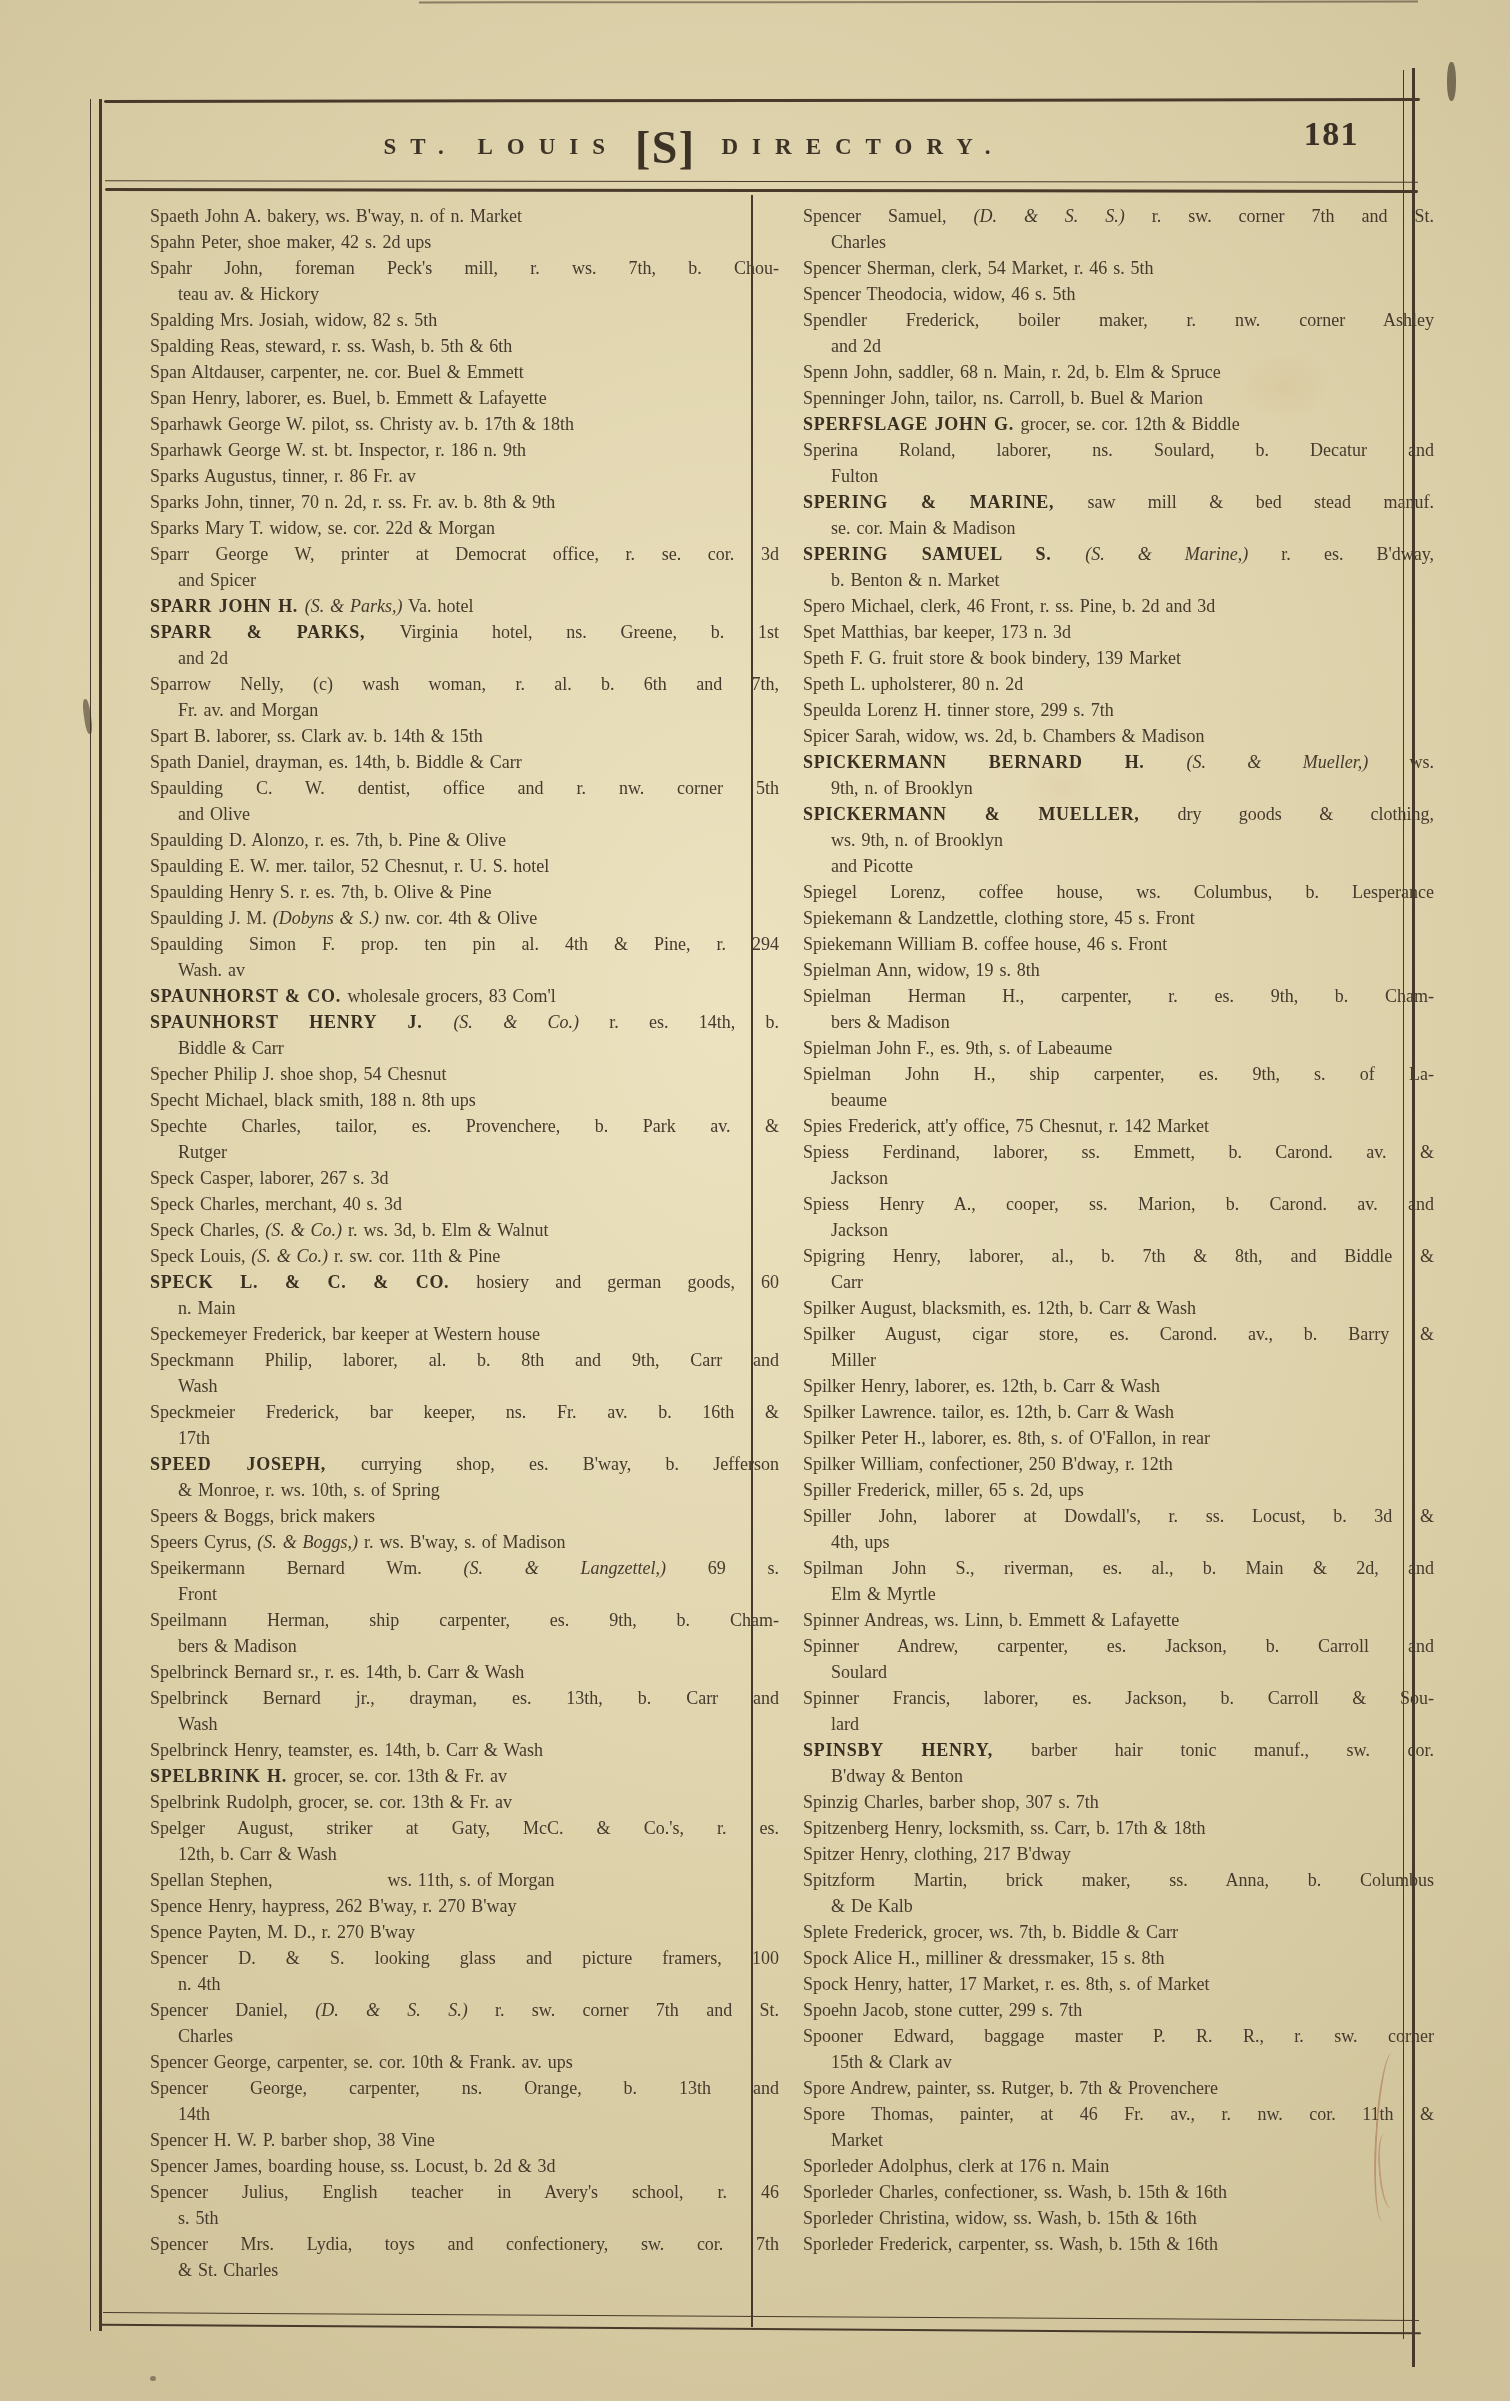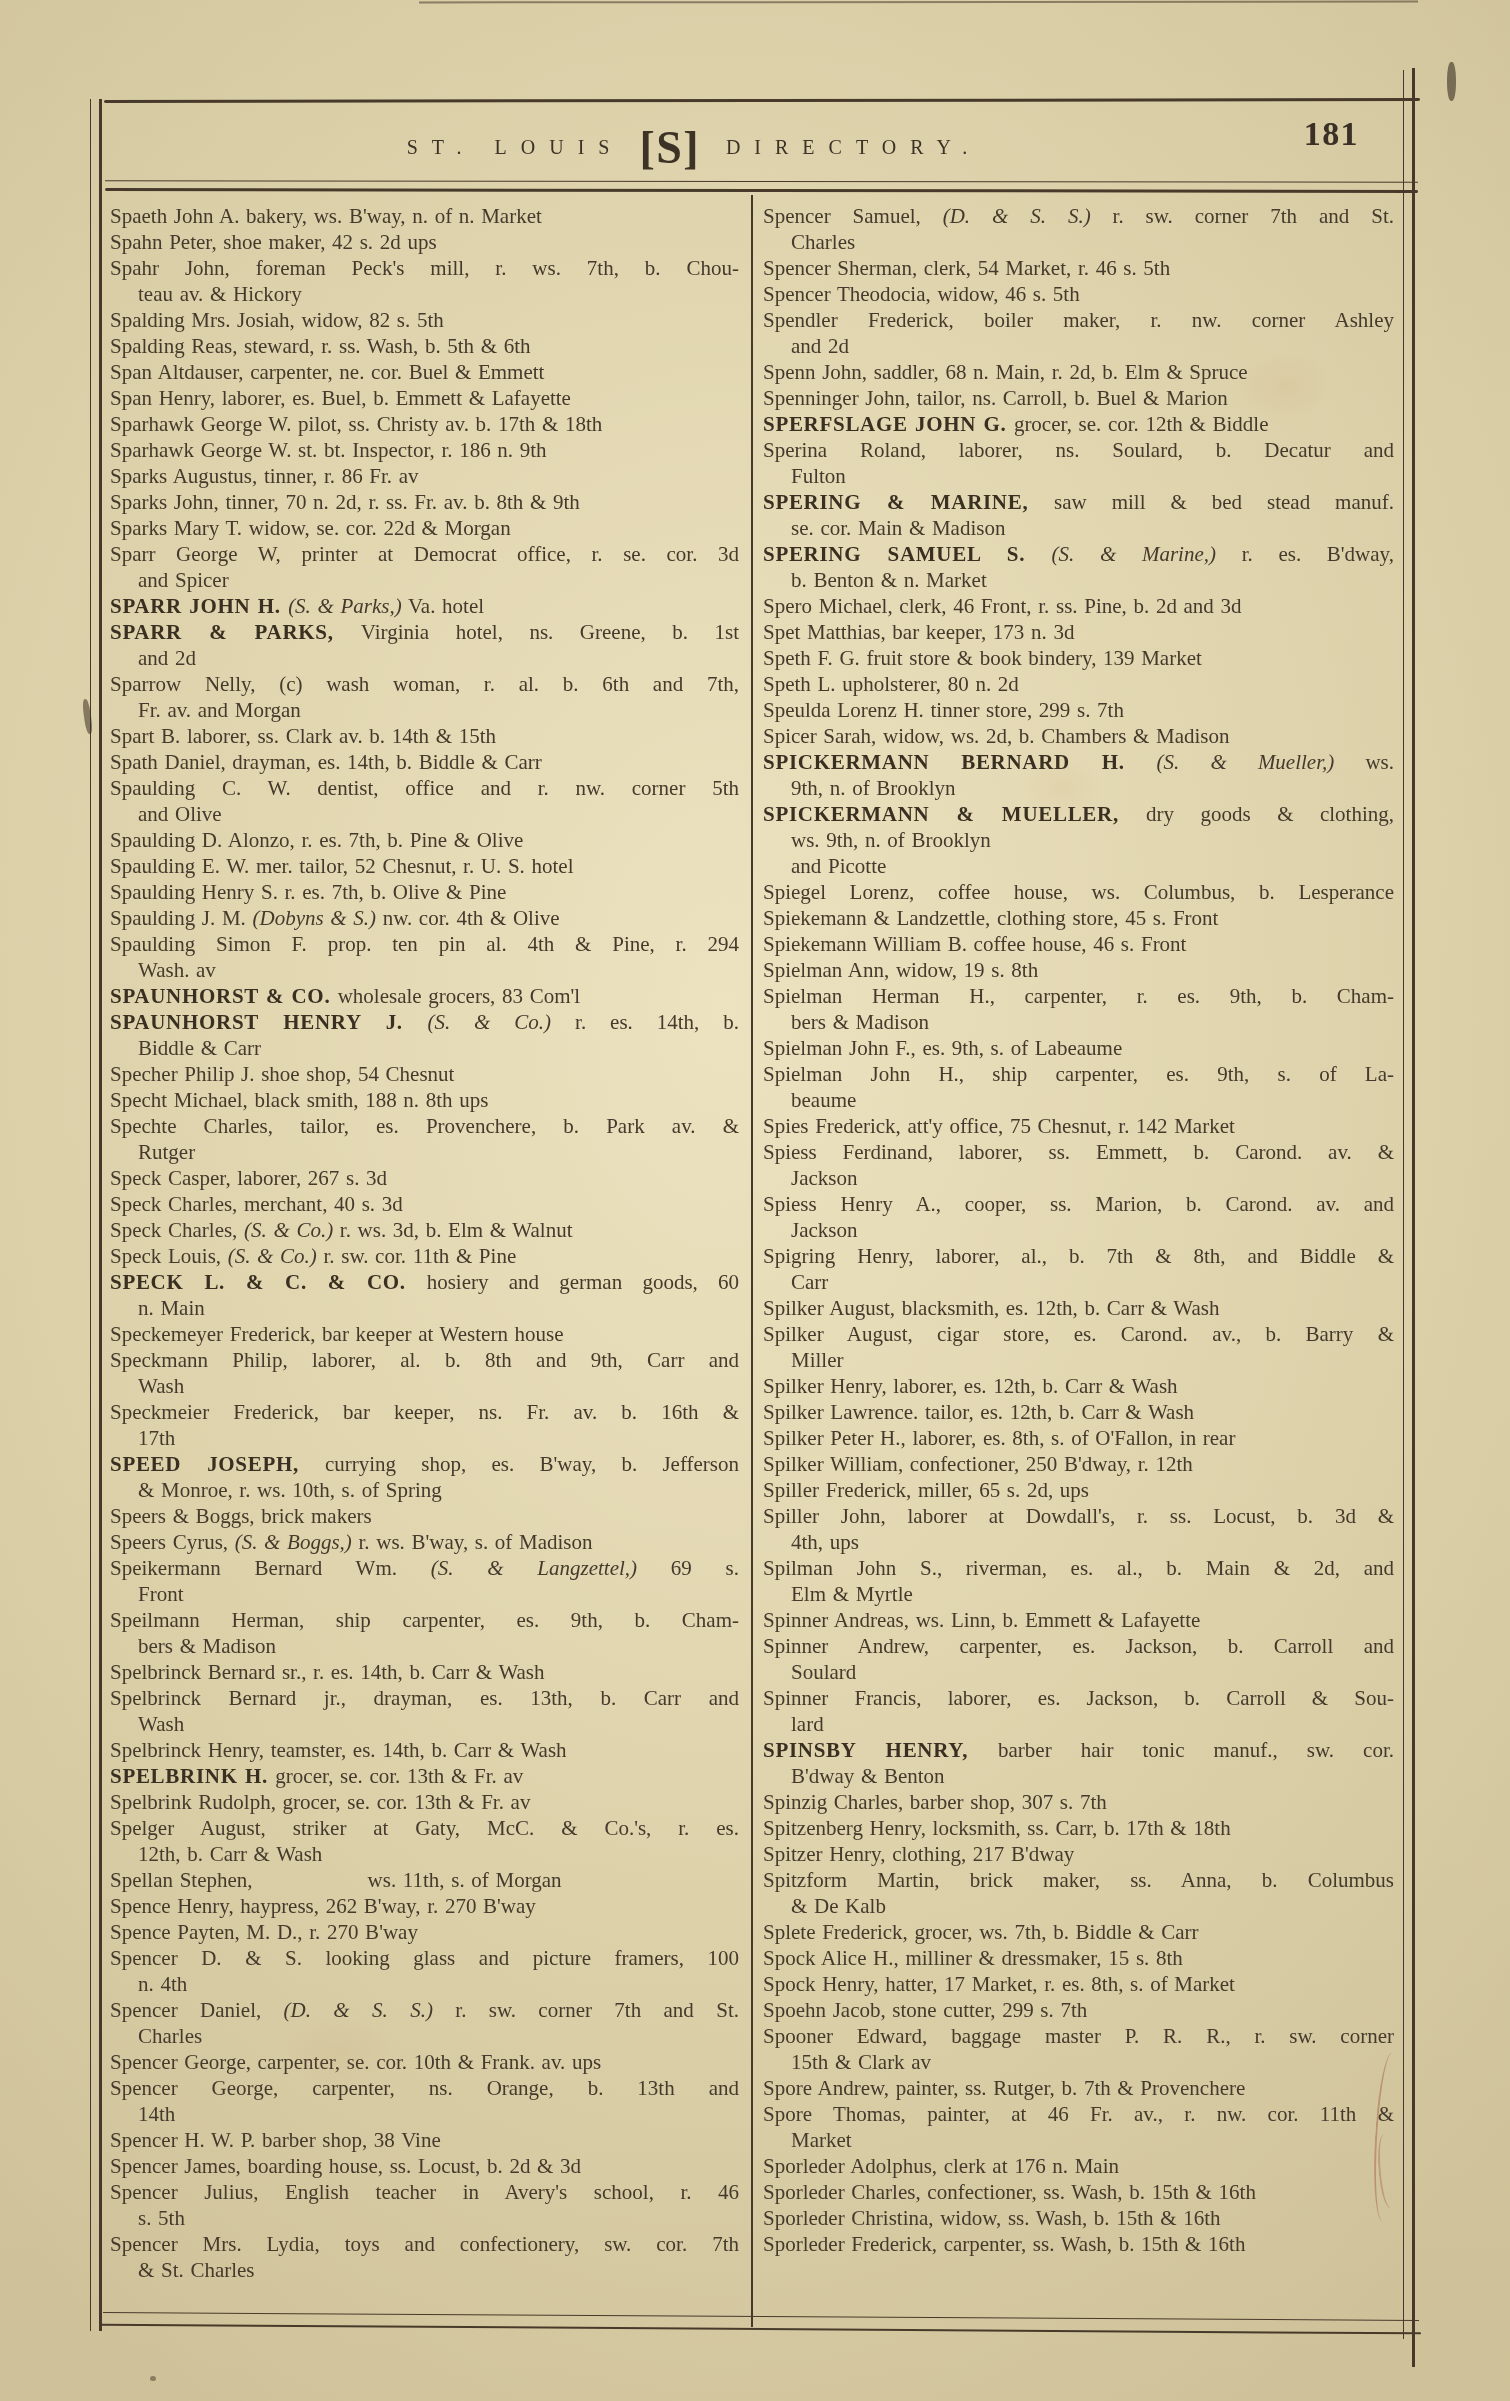--- a/index.html
+++ b/index.html
@@ -18,28 +18,29 @@
   .rule{position:absolute;background:#473a2b;}
   .rule.faint{opacity:.55;}
   .vrule{position:absolute;background:#46392b;}
   
   .header{
     position:absolute;left:110px;top:116px;width:1286px;height:62px;
     display:flex;align-items:center;justify-content:center;
     color:#3c3226;
   }
   .hgroup{display:flex;align-items:center;transform:translateX(-59px);}
-  .htext{font-size:20px;letter-spacing:14px;font-weight:400;white-space:nowrap;}
+  .htext{font-size:23px;letter-spacing:14px;font-weight:700;white-space:nowrap;}
   .hbracket{font-size:46px;font-weight:700;letter-spacing:1.4px;margin:0 26px 0 16px;white-space:nowrap;}
   .pagenum{position:absolute;right:37px;top:-1.4px;font-size:34px;font-weight:600;letter-spacing:1.4px;color:#3a3025;}
   
   .col{
     position:absolute;top:203px;
-    font-size:21px;line-height:26px;color:#453a2c;
+    font-size:18px;line-height:26px;color:#453a2c;
     word-spacing:1.4px;
+    margin-left:40px;
   }
   .col.left{left:110px;width:629px;}
   .col.right{left:763px;width:631px;}
   .entry{margin:0;}
   .line{padding-left:0;}
   .line.cont{padding-left:28px;}
   .line.full{text-align:justify;text-align-last:justify;}
   .b{font-weight:700;letter-spacing:0.7px;color:#3a3022;}
   .i{font-style:italic;}
   .g{display:inline-block;width:115px;}

